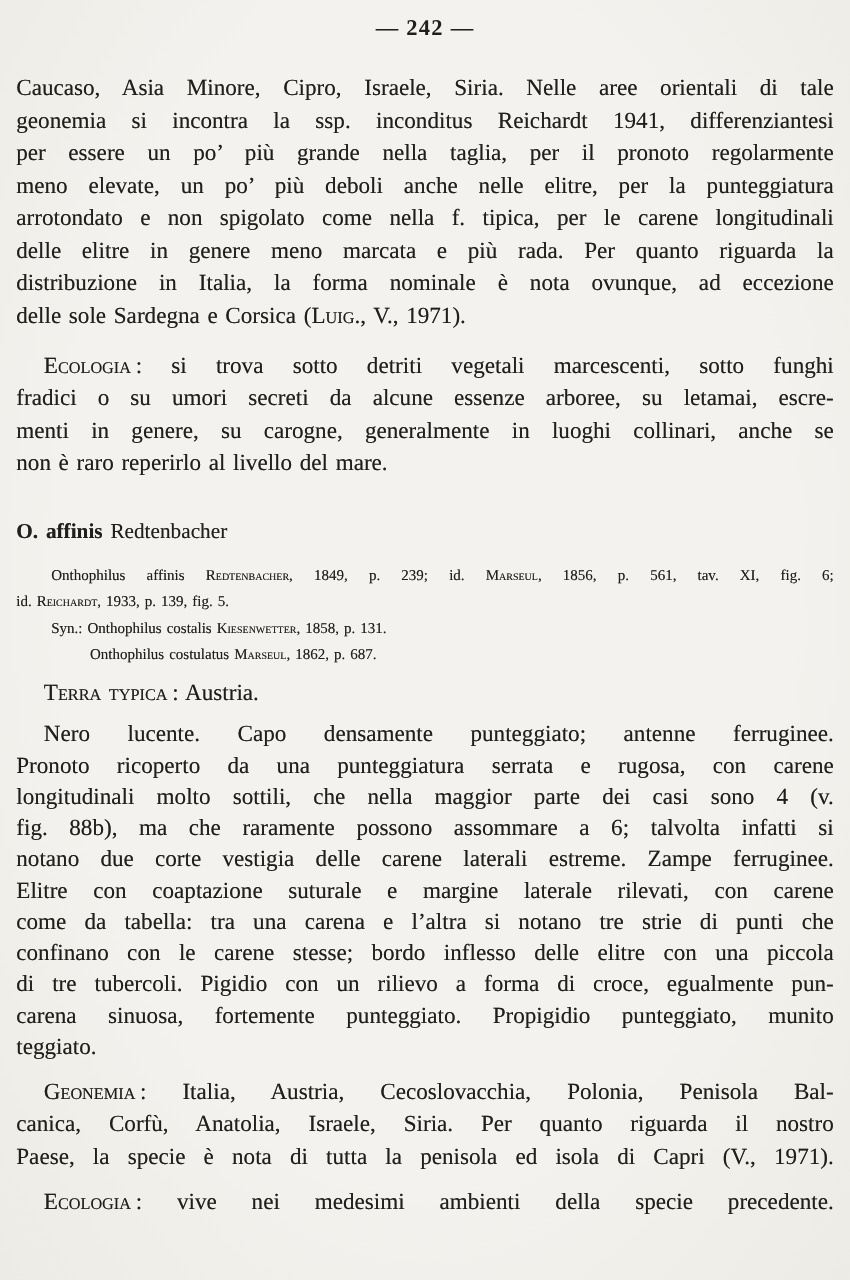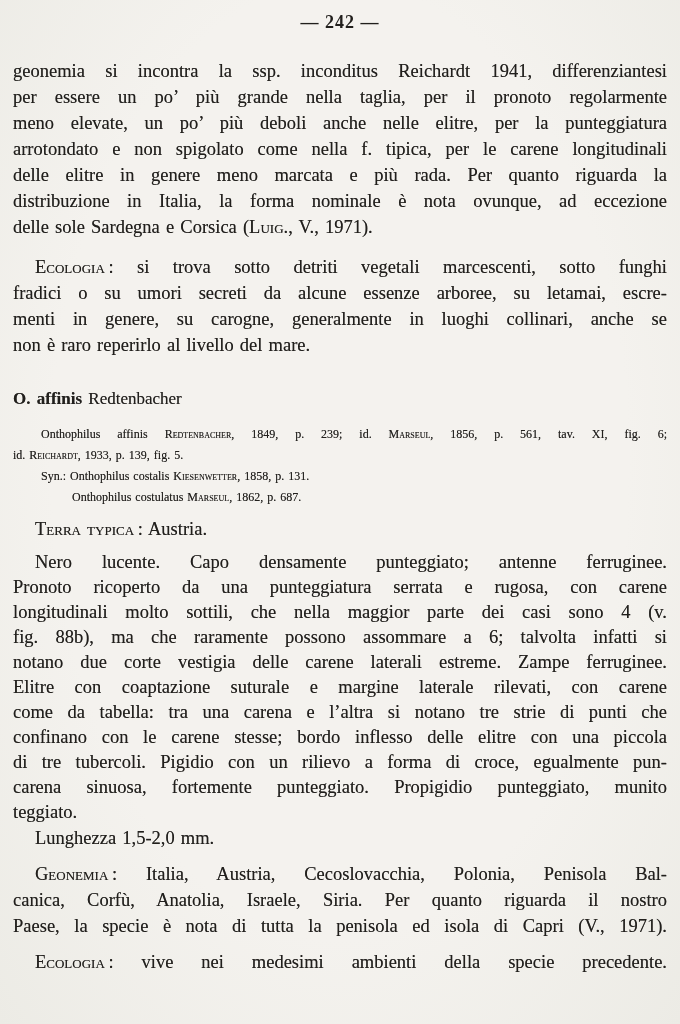--- a/index.html
+++ b/index.html
@@ -62,20 +62,21 @@
   .mt-eco2 { margin-top: 10px; }
 </style>
 </head>
 <body>
 
 <div class="page">
 
   <div class="page-header">— 242 —</div>
 
   <div class="para">
+      <div class="line"><span>Caucaso, Asia Minore, Cipro, Israele, Siria. Nelle aree orientali di tale</span></div>
       <div class="line"><span>geonemia si incontra la ssp. </span><span class="it">inconditus</span><span> Reichardt 1941, differenziantesi</span></div>
       <div class="line"><span>per essere un po’ più grande nella taglia, per il pronoto regolarmente</span></div>
       <div class="line"><span>meno elevate, un po’ più deboli anche nelle elitre, per la punteggiatura</span></div>
       <div class="line"><span>arrotondato e non spigolato come nella f. tipica, per le carene longitudinali</span></div>
       <div class="line"><span>delle elitre in genere meno marcata e più rada. Per quanto riguarda la</span></div>
       <div class="line"><span>distribuzione in Italia, la forma nominale è nota ovunque, ad eccezione</span></div>
       <div class="line last"><span>delle sole Sardegna e Corsica (</span><span class="sc">Luig.</span><span>, V., 1971).</span></div>
     </div>
 
   <div class="para mt-eco1">
@@ -105,23 +106,20 @@
       <div class="line"><span>fig. 88b), ma che raramente possono assommare a 6; talvolta infatti si</span></div>
       <div class="line"><span>notano due corte vestigia delle carene laterali estreme. Zampe ferruginee.</span></div>
       <div class="line"><span>Elitre con coaptazione suturale e margine laterale rilevati, con carene</span></div>
       <div class="line"><span>come da tabella: tra una carena e l’altra si notano tre strie di punti che</span></div>
       <div class="line"><span>confinano con le carene stesse; bordo inflesso delle elitre con una piccola</span></div>
       <div class="line"><span>di tre tubercoli. Pigidio con un rilievo a forma di croce, egualmente pun-</span></div>
       <div class="line"><span>carena sinuosa, fortemente punteggiato. Propigidio punteggiato, munito</span></div>
       <div class="line last"><span>teggiato.</span></div>
     </div>
 
-  <div class="para lungh">
-      <div class="line last ind1"><span>Lunghezza 1,5-2,0 mm.</span></div>
-    </div>
 
   <div class="para mt-geo">
       <div class="line ind1"><span class="sc">Geonemia</span><span> : Italia, Austria, Cecoslovacchia, Polonia, Penisola Bal-</span></div>
       <div class="line"><span>canica, Corfù, Anatolia, Israele, Siria. Per quanto riguarda il nostro</span></div>
       <div class="line"><span>Paese, la specie è nota di tutta la penisola ed isola di Capri (V., 1971).</span></div>
     </div>
 
   <div class="para mt-eco2">
       <div class="line ind1"><span class="sc">Ecologia</span><span> : vive nei medesimi ambienti della specie precedente.</span></div>
     </div>

